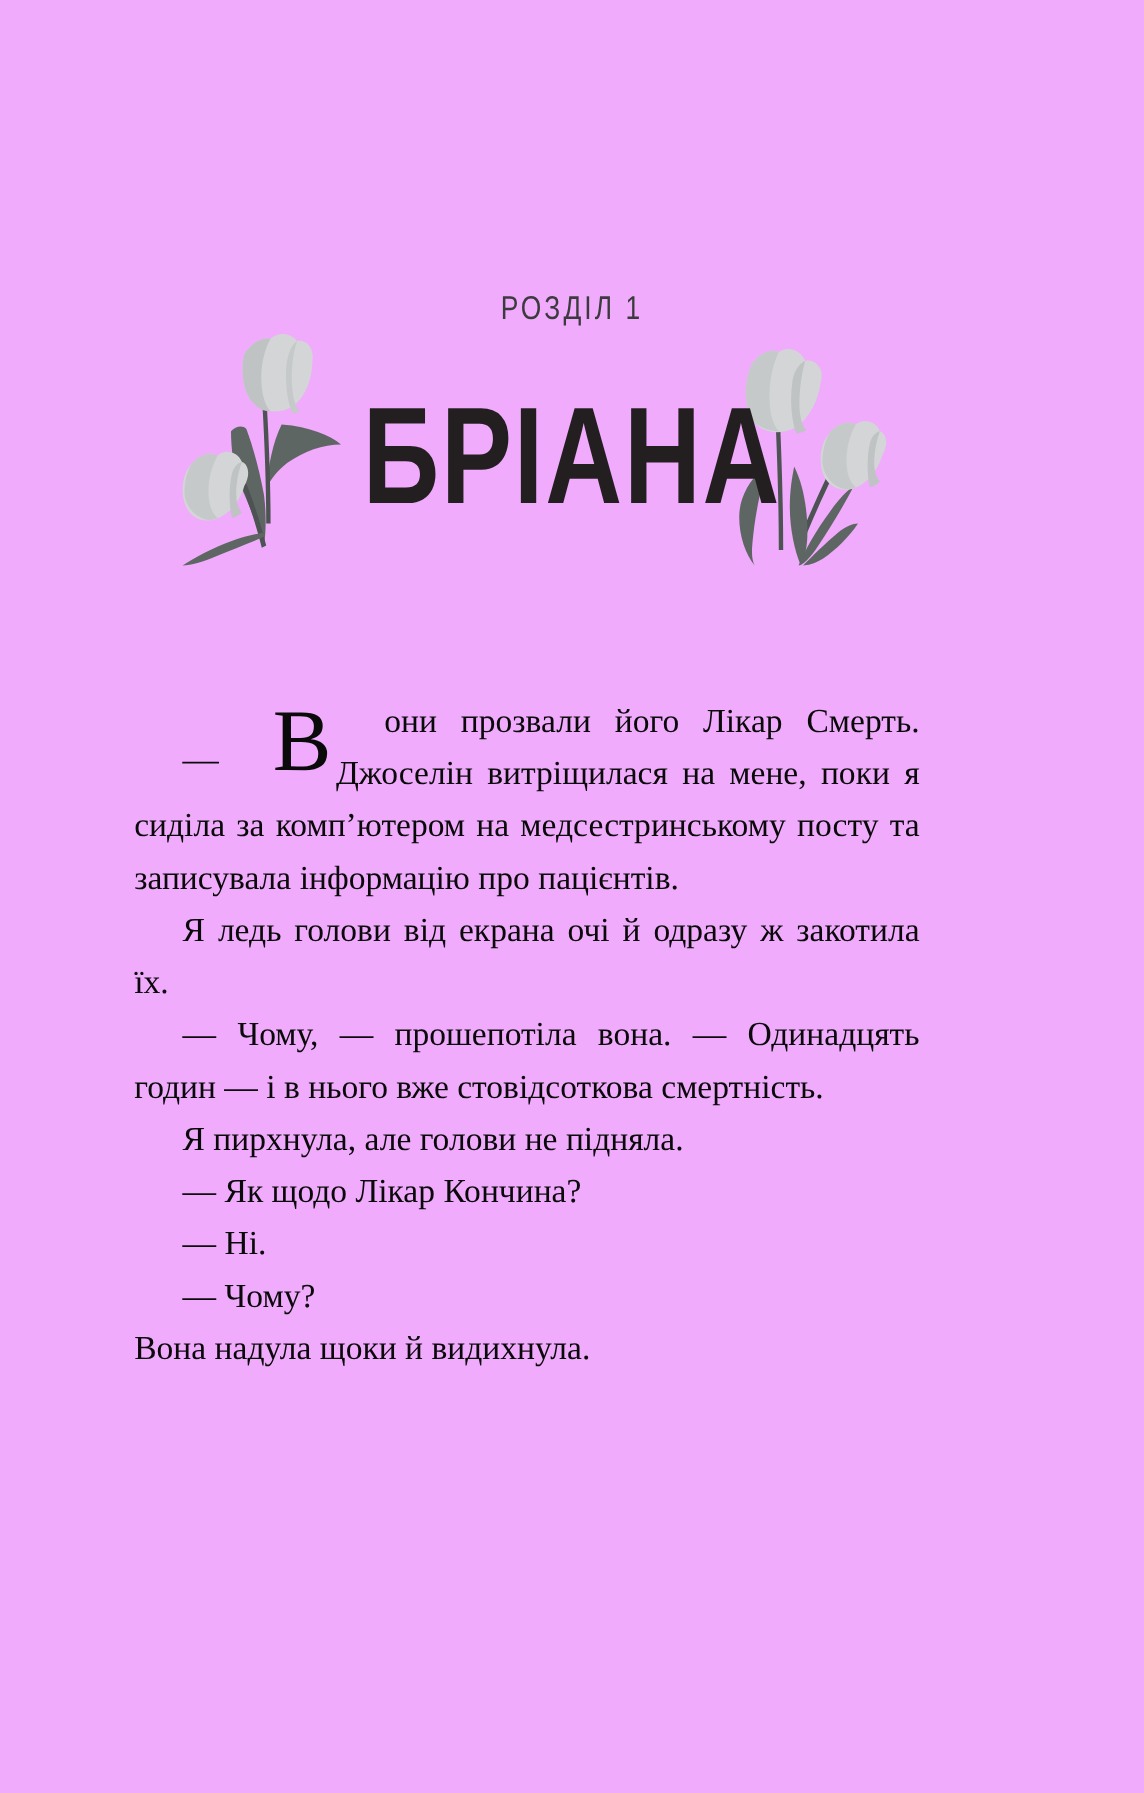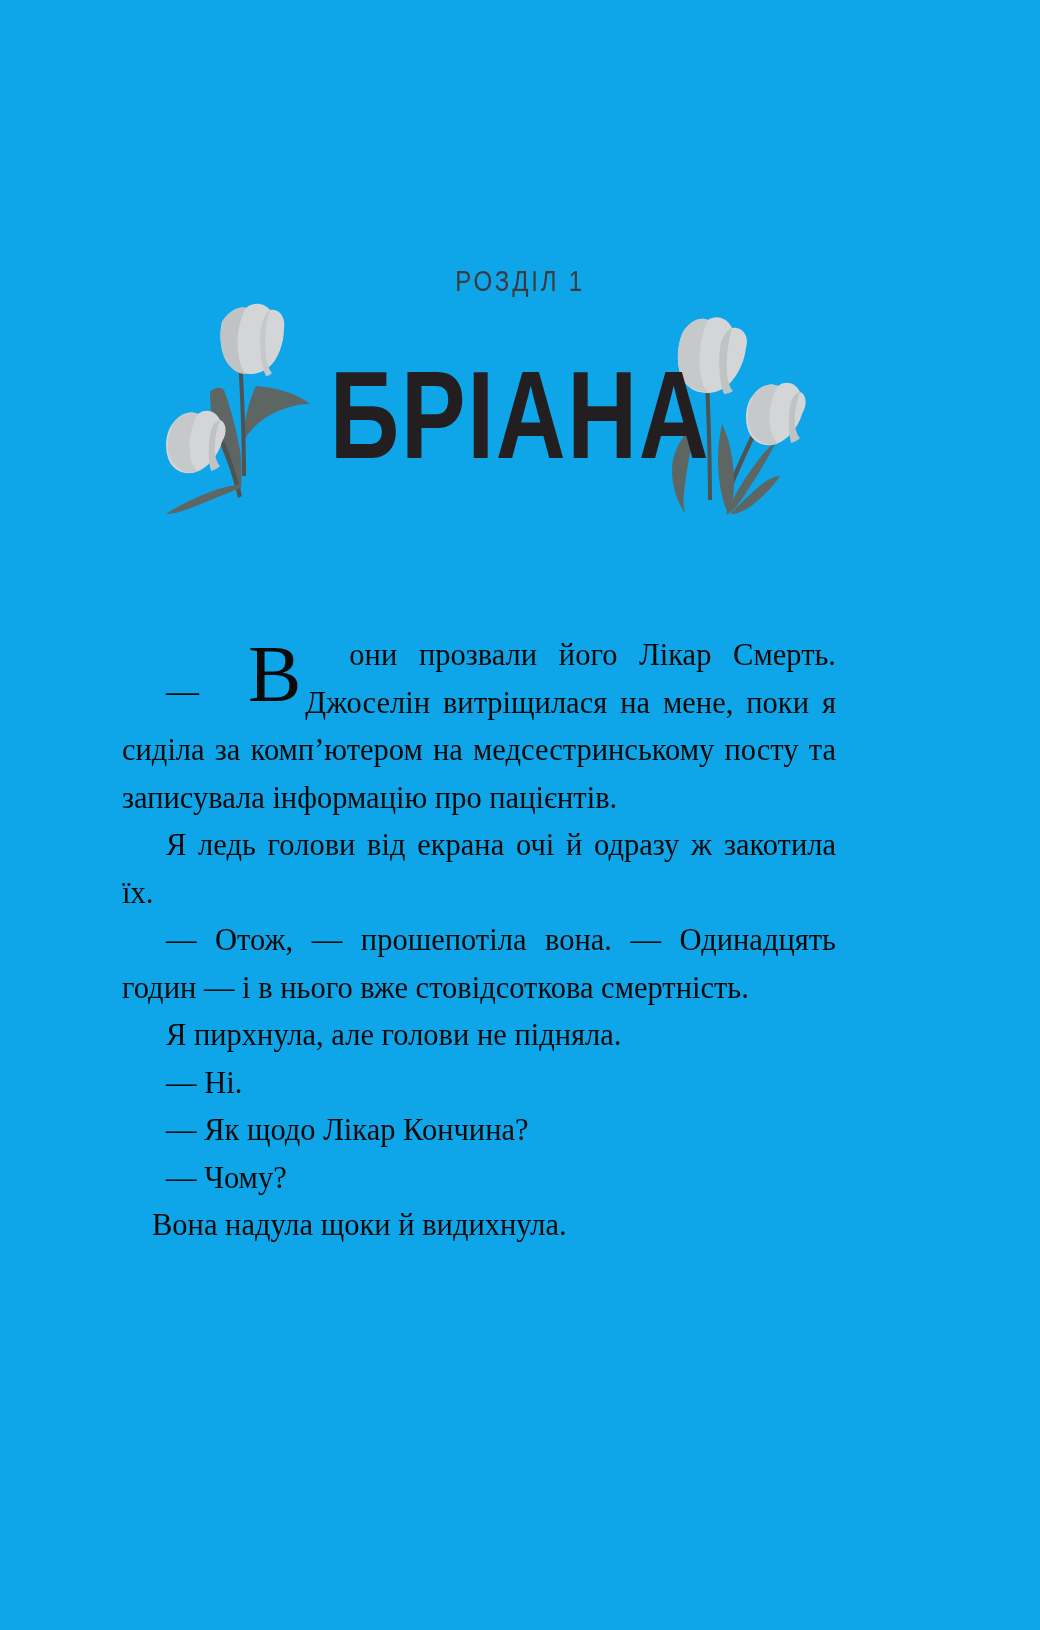--- a/index.html
+++ b/index.html
@@ -12,21 +12,21 @@
     height: 1630px;
     position: relative;
     overflow: hidden;
     font-family: "Liberation Serif", serif;
     color: #000000;
   }
 
   .page {
     position: absolute;
     inset: 0;
-    background: #0ea5e9;
+    background: #f0abfc;
   }
 
   
   .chapter-label {
     position: absolute;
     left: 0;
     top: 264px;
     width: 1040px;
     text-align: center;
     font-family: "Liberation Sans", sans-serif;
@@ -81,21 +81,20 @@
     text-align: justify;
     text-justify: inter-word;
     color: #0a0a0a;
   }
   .body-text p {
     margin: 0;
     text-indent: 44px;
   }
   .body-text p.noindent {
     text-indent: 0;
-    margin-left: 30px;
   }
   .body-text p:last-child {
     text-align: left;
   }
 
   
   .opening {
     text-indent: 0;
     position: relative;
   }
@@ -181,21 +180,21 @@
 
     <p class="opening">
       <span class="dropcap-wrap">
         <span class="dropcap-dash">—</span>
         <span class="dropcap-letter">В</span>
       </span>
       <span>они прозвали його Лікар Смерть. Джоселін витріщилася на мене, поки я сиділа за комп’ютером на медсестринському посту та записувала інформацію про пацієнтів.</span>
     </p>
 
     <p>Я ледь голови від екрана очі й одразу ж закотила їх.</p>
-    <p>— Отож, — прошепотіла вона. — Одинадцять годин — і в нього вже стовідсоткова смертність.</p>
+    <p>— Чому, — прошепотіла вона. — Одинадцять годин — і в нього вже стовідсоткова смертність.</p>
     <p>Я пирхнула, але голови не підняла.</p>
+    <p>— Як щодо Лікар Кончина?</p>
     <p>— Ні.</p>
-    <p>— Як щодо Лікар Кончина?</p>
     <p>— Чому?</p>
     <p class="noindent last-line">Вона надула щоки й видихнула.</p>
   </div>
 
 </div>
 
 </body></html>

